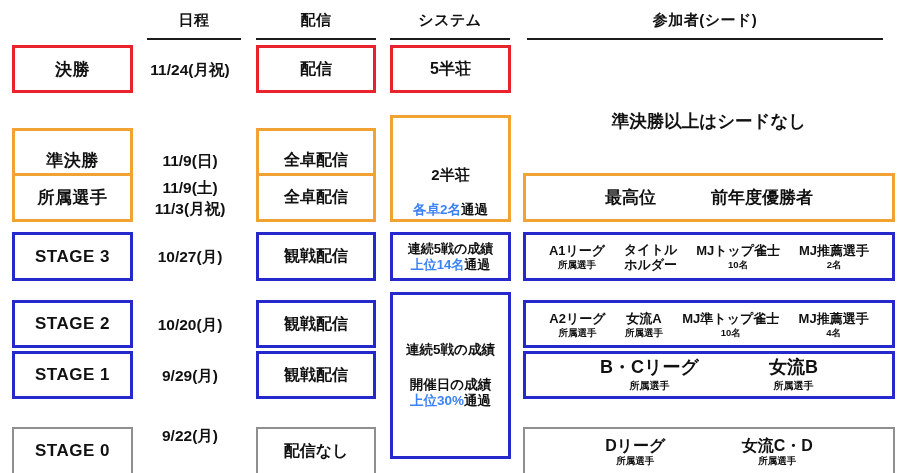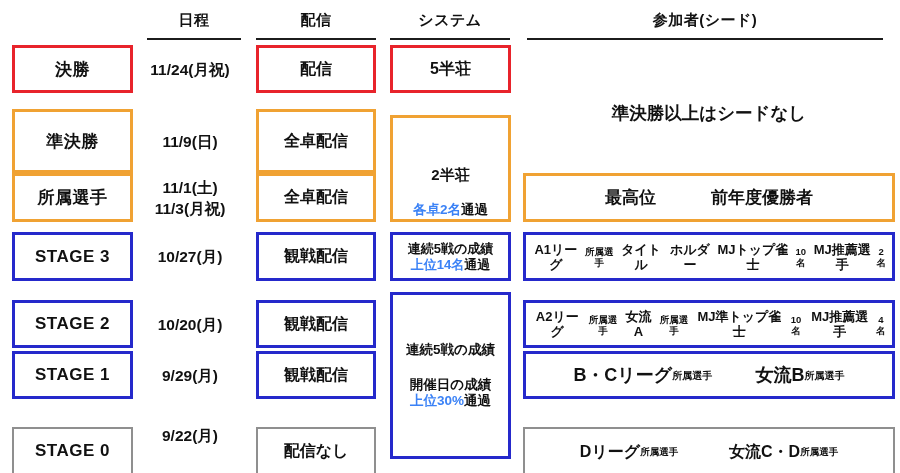--- a/index.html
+++ b/index.html
@@ -18,21 +18,21 @@
 
   
   .box { position:absolute; background:#fff; display:flex; align-items:center;
          justify-content:center; text-align:center; flex-direction:column; }
   .b-red    { border:3px solid #E8232B; }
   .b-orange { border:3px solid #F0A233; }
   .b-blue   { border:3px solid #2529CB; }
   .b-gray   { border:2px solid #8F8F8F;margin-top:16px; }
 
   
-  .r1{top:45px;height:48px} .r2{top:109px;height:64px} .r3{top:173px;height:49px}
+  .r1{top:45px;height:48px} .r2{top:128px;height:64px} .r3{top:173px;height:49px}
   .r4{top:232px;height:49px} .r5{top:300px;height:48px} .r6{top:351px;height:48px}
   .r7{top:411px;height:48px}
 
   .c-stage { left:12px;  width:121px; }
   .c-date  { left:134px; width:112px; }
   .c-bc    { left:256px; width:120px; }
   .c-sys   { left:390px; width:121px; }
   .c-pt    { left:523px; width:372px; }
 
   .stage-label { font-size:17px; font-weight:bold; letter-spacing:.5px; }
@@ -47,27 +47,27 @@
                    padding-top:19px; }
   .sys-title { font-size:15px; font-weight:bold; line-height:20px; }
   .sys-pass { font-size:13.5px; font-weight:bold; margin-top:16px; }
   .sys-stage3-line { font-size:13px; font-weight:bold; line-height:16px; }
   .sys-merged-lower { top:292px; height:167px; }
   .sys-low-line { font-size:13.5px; font-weight:bold; line-height:16px; }
   .sys-gap { height:19px; }
   .hl { color:#3b82f6; }
 
   
-  .seed-note { position:absolute; left:523px; top:101px; width:372px;
+  .seed-note { position:absolute; left:523px; top:109px; width:372px;
                text-align:center; font-size:17.5px; font-weight:bold; }
   .pt-row { flex-direction:row; justify-content:space-evenly; align-items:center;
             padding:0 4px; }
   .pt-center { flex-direction:row; justify-content:center; align-items:center;
                gap:55px; }
-  .seed-item { display:flex; flex-direction:row; align-items:center;
+  .seed-item { display:flex; flex-direction:column; align-items:center;
                justify-content:flex-end; }
   .seed-main { font-size:13px; font-weight:bold; line-height:15px; }
   .seed-sub  { font-size:9.5px; font-weight:bold; line-height:11px; margin-top:1px; }
   .seed-main-lg { font-size:17px; font-weight:bold; }
   .seed-main-md { font-size:18px; font-weight:bold; line-height:19px; }
   .seed-sub-md  { font-size:10px; font-weight:bold; margin-top:2px; }
   .seed-main-s0 { font-size:16px; font-weight:bold; line-height:17px; }
 </style>
 </head>
 <body>
@@ -103,21 +103,21 @@
     <span class="stage-label">STAGE 0</span>
   </div>
 
 <div class="date-cell c-date r1">
     <span>11/24(月祝)</span>
   </div>
 <div class="date-cell c-date r2">
     <span>11/9(日)</span>
   </div>
 <div class="date-cell c-date r3">
-  <span>11/1(土)</span>
+  <span>11/9(土)</span>
   <span>11/3(月祝)</span>
 </div>
 <div class="date-cell c-date r4">
     <span>10/27(月)</span>
   </div>
 <div class="date-cell c-date r5">
     <span>10/20(月)</span>
   </div>
 <div class="date-cell c-date r6">
     <span>9/29(月)</span>

